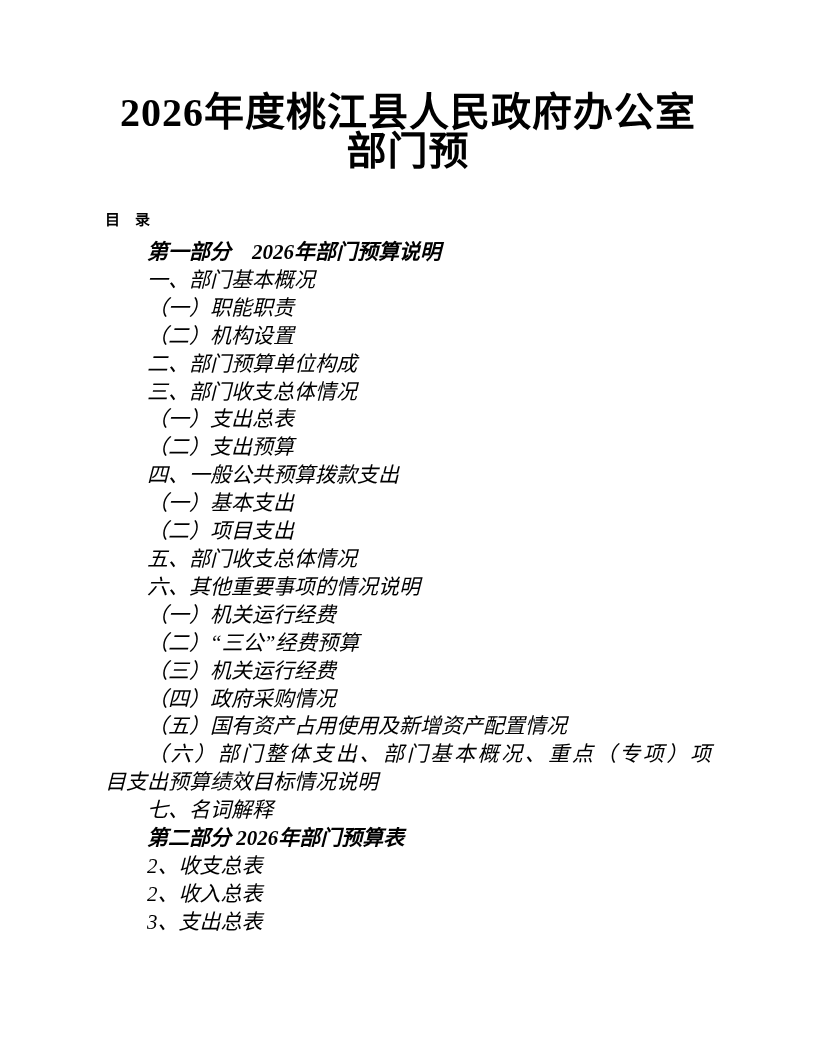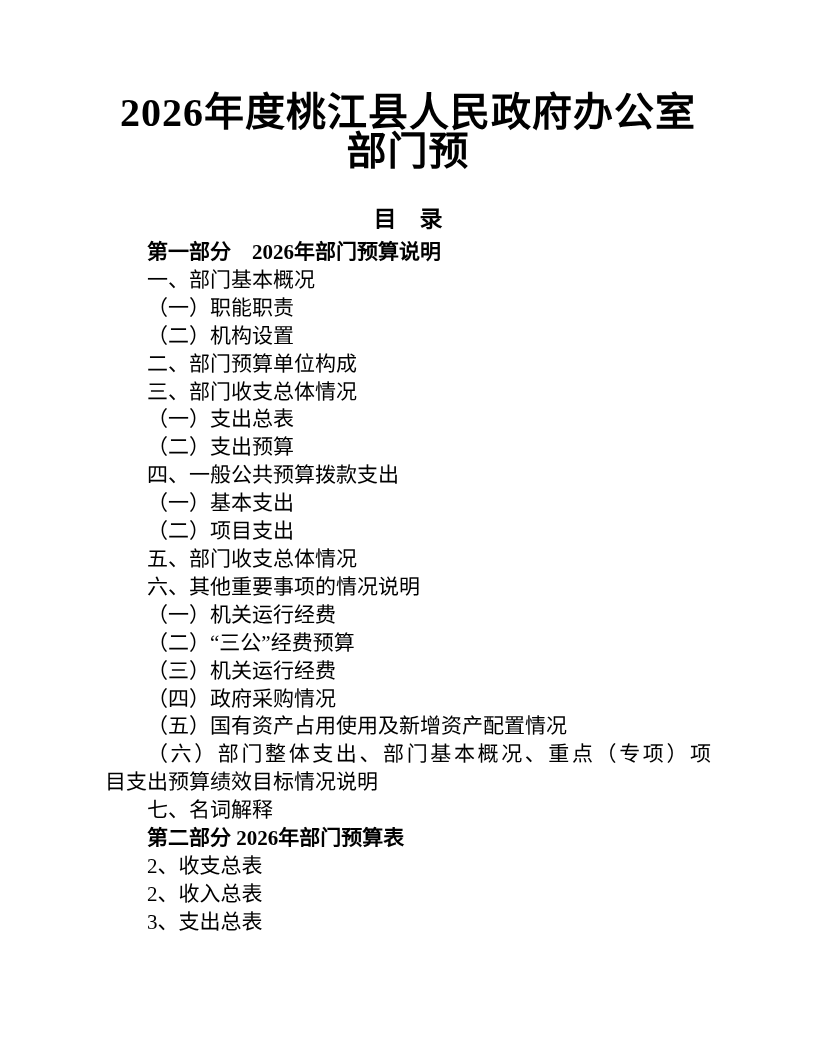--- a/index.html
+++ b/index.html
@@ -22,29 +22,30 @@
   .doc-title {
     margin: 0;
     font-size: 40px;
     font-weight: bold;
     line-height: 39px;
     text-align: center;
     letter-spacing: 1px;
   }
   .toc-heading {
     margin: 35px 0 5px 0;
-    font-size: 23px;
+    font-size: 15px;
     font-weight: bold;
     line-height: 28px;
-    text-align: center;
+    text-align: left;
     white-space: pre;
   }
   .toc {
     font-size: 21px;
     line-height: 27.9px;
+    font-style: italic;
   }
   .toc-line {
     text-indent: 42px;
     white-space: pre-wrap;
   }
   .toc-line.part-heading {
     font-weight: bold;
   }
   .toc-line.justify-both {
     text-align: justify;

